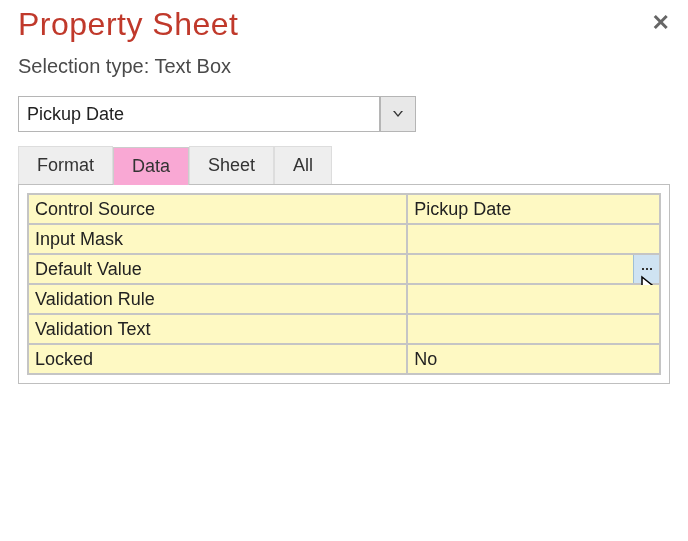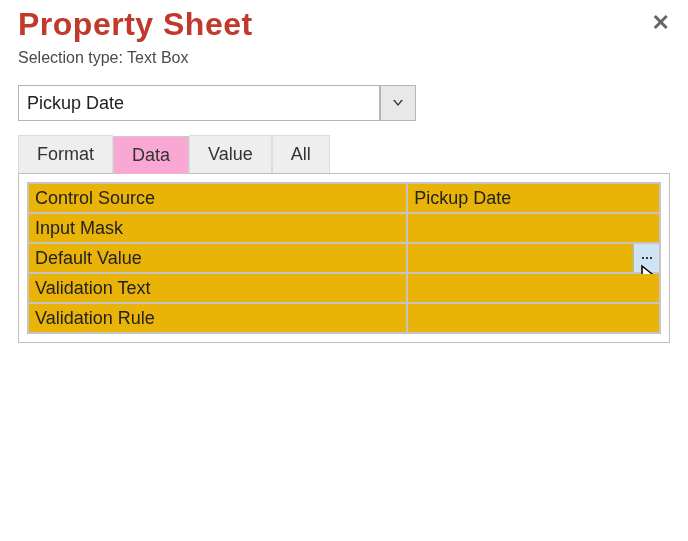--- a/index.html
+++ b/index.html
@@ -12,35 +12,35 @@
     position: relative;
   }
   .header-row {
     display: flex;
     align-items: flex-start;
     justify-content: space-between;
   }
   .title {
     color: #c0392b;
     font-size: 32px;
-    font-weight: 700;
+    font-weight: 400;
     letter-spacing: 0.5px;
   }
   .close-icon {
     color: #666;
     font-size: 22px;
     font-weight: bold;
     cursor: pointer;
     line-height: 1;
     margin-top: 6px;
   }
   .subtitle {
     color: #4a4a4a;
-    font-size: 16px;
-    margin-top: 6px;
+    font-size: 20px;
+    margin-top: 12px;
   }
   .control-select {
     display: flex;
     margin-top: 18px;
     margin-bottom: 14px;
     width: 398px;
   }
   .select-field {
     flex: 1;
     border: 1px solid #b5b5b5;
@@ -106,21 +106,21 @@
     width: 100%;
     border-collapse: collapse;
   }
   .prop-table td {
     border: 2px solid #c5c5c5;
     font-size: 18px;
     color: #222;
     padding: 2px 6px;
     height: 30px;
     vertical-align: middle;
-    background: #eab308;
+    background: #fef9c3;
   }
   .prop-table td.label-cell { width: 60%; }
   .prop-table td.value-cell { position: relative; }
   .builder-btn {
     position: absolute;
     right: 0;
     top: 0;
     bottom: 0;
     width: 26px;
     background: #cfe3f2;
@@ -156,21 +156,21 @@
 <div class="control-select">
   <div class="select-field">Pickup Date</div>
   <div class="select-button">
     <div class="chevron-down"></div>
   </div>
 </div>
 
 <div class="tabs" id="tabs">
     <div class="tab">Format</div>
     <div class="tab active">Data</div>
-    <div class="tab">Value</div>
+    <div class="tab">Sheet</div>
     <div class="tab">All</div>
   </div>
 
 <div class="property-panel">
   <table class="prop-table">
     <tbody id="prop-body">
         <tr>
           <td class="label-cell">Control Source</td>
           <td class="value-cell"><span>Pickup Date</span></td>
         </tr>
@@ -184,22 +184,26 @@
               <div class="ellipsis-dots">
                 <span></span>
                 <span></span>
                 <span></span>
               </div>
             </div><svg class="cursor" width="22" height="26" viewBox="0 0 22 26">
               <path d="M2 2 L2 20 L7 15 L10 22 L13 21 L10 14 L17 14 Z" fill="white" stroke="black" stroke-width="1.5"></path>
             </svg></td>
         </tr>
         <tr>
+          <td class="label-cell">Validation Rule</td>
+          <td class="value-cell"><span></span></td>
+        </tr>
+        <tr>
           <td class="label-cell">Validation Text</td>
           <td class="value-cell"><span></span></td>
         </tr>
         <tr>
-          <td class="label-cell">Validation Rule</td>
-          <td class="value-cell"><span></span></td>
+          <td class="label-cell">Locked</td>
+          <td class="value-cell"><span>No</span></td>
         </tr>
       </tbody>
   </table>
 </div>
 
 </body></html>

